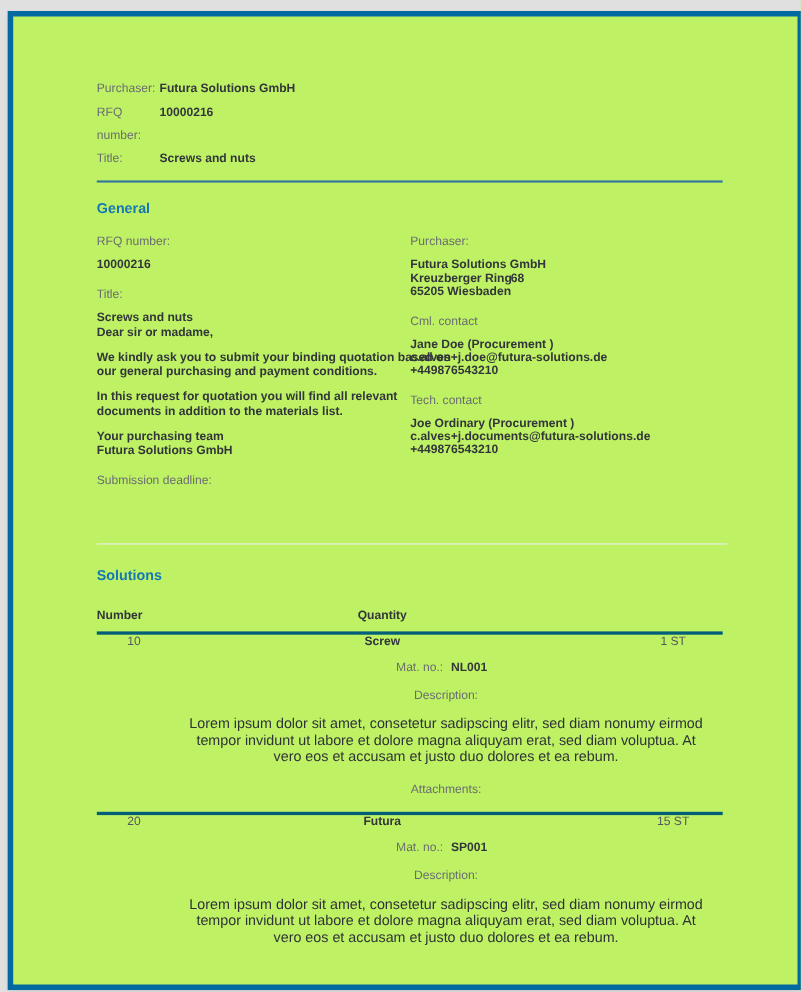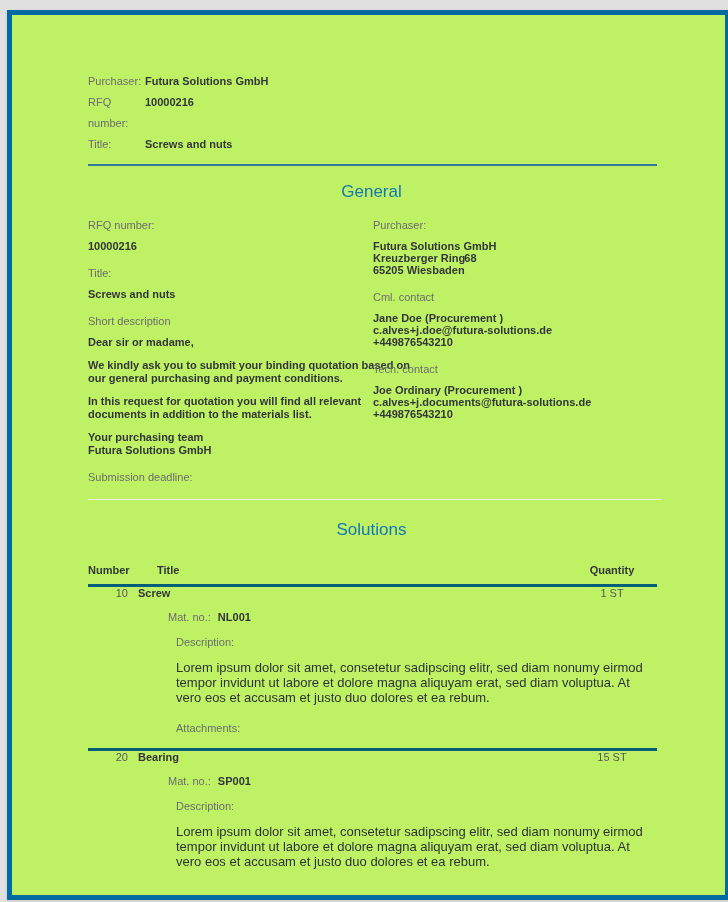--- a/index.html
+++ b/index.html
@@ -23,21 +23,21 @@
   
   .tophdr-row { display:flex; line-height:21px; font-size:11px; }
   .tophdr-label { width:57px; color:#6a6d70; flex:0 0 auto; }
   .tophdr-value { font-weight:bold; color:#32363a; }
 
   .rule-blue  { height:2px; background:#35789b; width:569px; margin-top:9px; }
   .rule-light { height:1px; background:#ededed; width:573px; margin-top:10px; }
   .rule-teal  { height:3px; background:#005e78; width:569px; }
 
   h2.sec-heading {
-    margin:16px 0 0 0; font-size:17px; font-weight:normal; color:#1577b5;text-align:center;
+    margin:16px 0 0 0; font-size:13px; font-weight:bold; color:#1577b5;
   }
 
   
   .gen-cols { position:relative; margin-top:17px; min-height:270px; }
   .gen-left  { width:285px; }
   .gen-right { position:absolute; left:285px; top:0; width:300px; }
 
   .lbl { font-size:11px; color:#6a6d70; line-height:13px; margin:14px 0 8px 0; }
   .lbl.first { margin-top:0; }
   .bval { font-size:11px; font-weight:bold; color:#32363a; line-height:13px; }
@@ -50,23 +50,23 @@
 
   
   .tbl { width:569px; }
   .grid3 { display:grid; grid-template-columns:40px 1fr 90px; column-gap:10px; }
   .thead { font-size:11px; font-weight:bold; color:#32363a; margin-top:24px;
            padding-bottom:8px;gap:29px; }
   .c-num { text-align:right; }
   .c-qty { text-align:center; }
   .item-top { font-size:11px; }
   .item-top .c-num { color:#55585b; }
-  .item-top .c-title { font-weight:bold; color:#32363a; }
+  .item-top .c-title { font-weight:bold; color:#32363a;text-align:center; }
   .item-top .c-qty { color:#55585b; }
-  .item-details { margin-left:80px; }
+  .item-details { margin-left:58px;text-align:center; }
   .mat-line { margin-top:12px; font-size:11px; }
   .mat-line .mlabel { color:#6a6d70; }
   .mat-line .mval { font-weight:bold; color:#32363a; margin-left:4px; }
   .desc-block { margin-left:8px; }
   .desc-label { margin-top:13px; font-size:11px; color:#6a6d70; }
   .desc-text { margin-top:12px; font-size:13px; color:#2e3236; line-height:15px;
                white-space:pre; }
   .attach-label { margin-top:17px; font-size:11px; color:#6a6d70; }
   .item-sep { margin-top:14px; }
 </style>
@@ -96,21 +96,20 @@
     <h2 class="sec-heading">General</h2>
 
     <div class="gen-cols">
       <div class="gen-left">
         <div class="lbl first">RFQ number:</div>
         <div class="bval">10000216</div>
 
         <div class="lbl">Title:</div>
         <div class="bval">Screws and nuts</div>
 
-        <div class="lbl">Short description</div>
         <div class="para" style="margin-top:0">Dear sir or madame,</div>
         <div class="para">We kindly ask you to submit your binding quotation based on
 our general purchasing and payment conditions.</div>
         <div class="para">In this request for quotation you will find all relevant
 documents in addition to the materials list.</div>
         <div class="para">Your purchasing team
 Futura Solutions GmbH</div>
 
         <div class="lbl">Submission deadline:</div>
       </div>
@@ -137,21 +136,20 @@
       </div>
     </div>
 
     <div class="rule-light"></div>
 
     <h2 class="sec-heading" style="margin-top:20px">Solutions</h2>
 
     <div class="tbl">
       <div class="thead grid3">
         <div class="c-num">Number</div>
-        <div class="c-title">Title</div>
         <div class="c-qty">Quantity</div>
       </div>
       <div class="rule-teal"></div>
 
       <div>
         <div class="item-top grid3">
           <div class="c-num">10</div>
           <div class="c-title">Screw</div>
           <div class="c-qty">1 ST</div>
         </div>
@@ -168,21 +166,21 @@
             <div class="attach-label">Attachments:</div>
           </div>
         </div>
       </div>
 
       <div class="rule-teal item-sep"></div>
 
       <div>
         <div class="item-top grid3">
           <div class="c-num">20</div>
-          <div class="c-title">Bearing</div>
+          <div class="c-title">Futura</div>
           <div class="c-qty">15 ST</div>
         </div>
         <div class="item-details">
           <div class="mat-line">
             <span class="mlabel">Mat. no.:</span>
             <span class="mval">SP001</span>
           </div>
           <div class="desc-block">
             <div class="desc-label">Description:</div>
             <div class="desc-text">Lorem ipsum dolor sit amet, consetetur sadipscing elitr, sed diam nonumy eirmod

